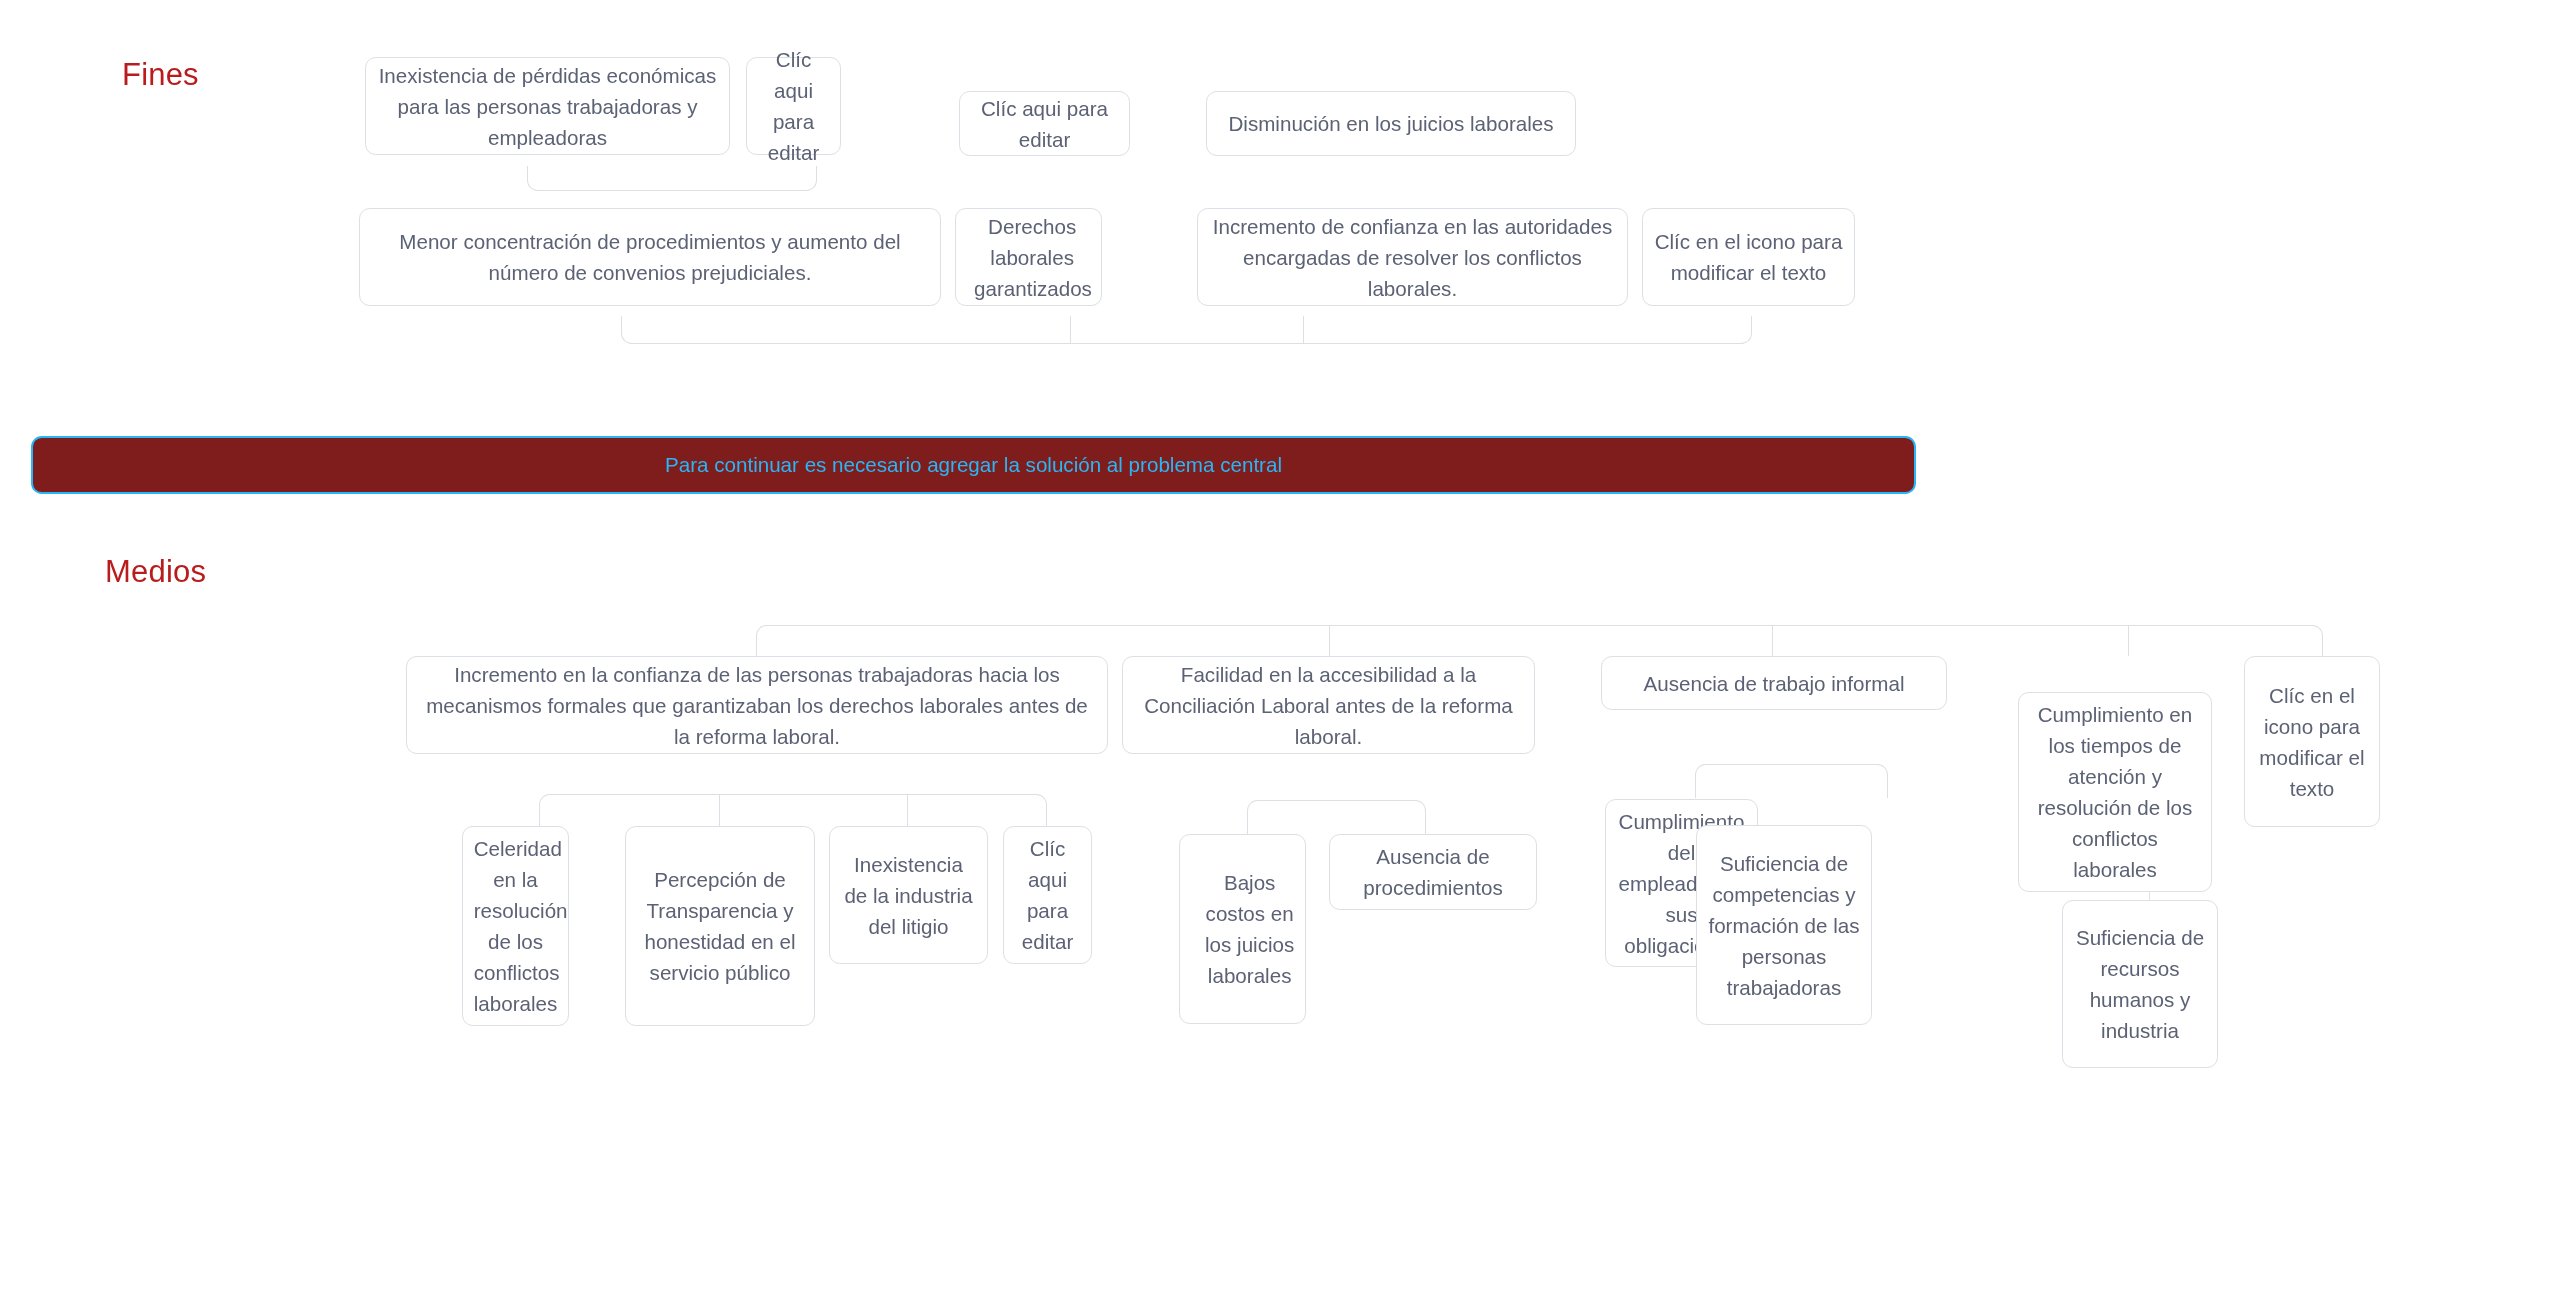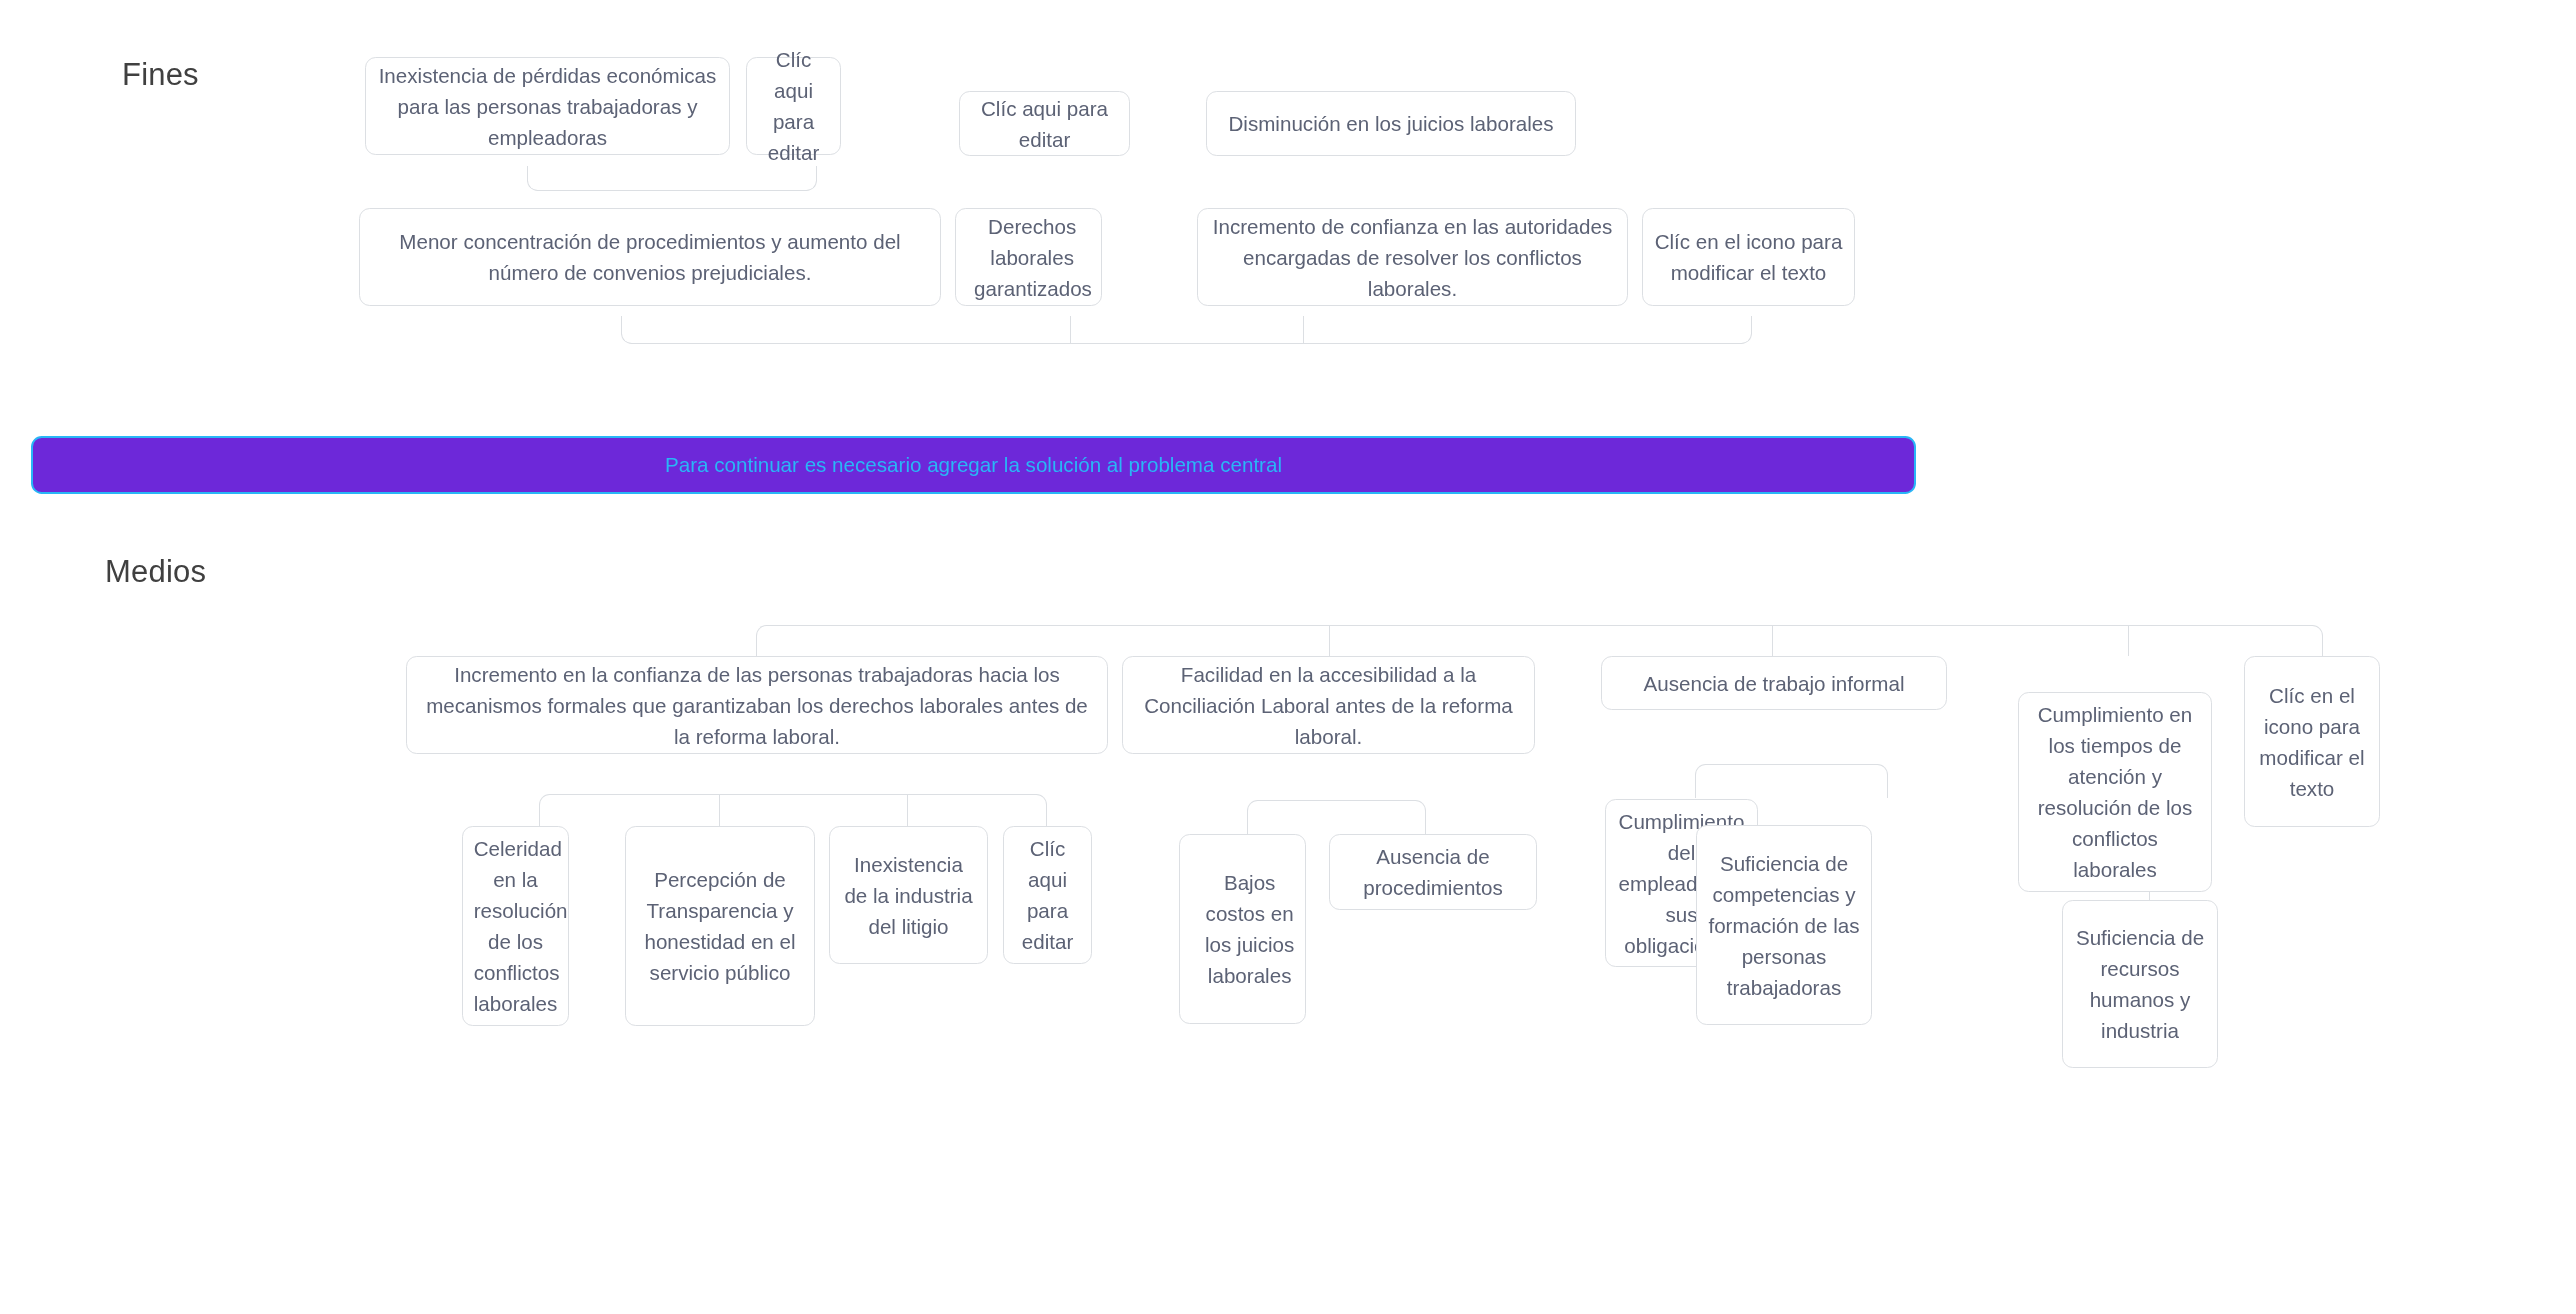--- a/index.html
+++ b/index.html
@@ -11,21 +11,21 @@
     width: 2576px;
     height: 1315px;
     position: relative;
     overflow: hidden;
     font-family: "Liberation Sans", sans-serif;
   }
 
   
   .section-title {
     position: absolute;
-    color: #404040;
+    color: #b91c1c;
     font-size: 31px;
     font-weight: 400;
     letter-spacing: 0.2px;
     white-space: nowrap;
   }
   #fines-title  { left: 122px; top: 57px; }
   #medios-title { left: 105px; top: 554px; }
 
   
   .node {
@@ -76,21 +76,21 @@
   
   #alert-bar {
     position: absolute;
     left: 31px;
     top: 436px;
     width: 1885px;
     height: 58px;
     box-sizing: border-box;
     border: 2.3px solid #29b6f6;
     border-radius: 10.7px;
-    background: #6d28d9;
+    background: #7f1d1d;
     display: flex;
     align-items: center;
     justify-content: center;
     z-index: 5;
   }
   #alert-bar .alert-text {
     color: #29b6f6;
     font-size: 20.6px;
     text-align: center;
     white-space: nowrap;

